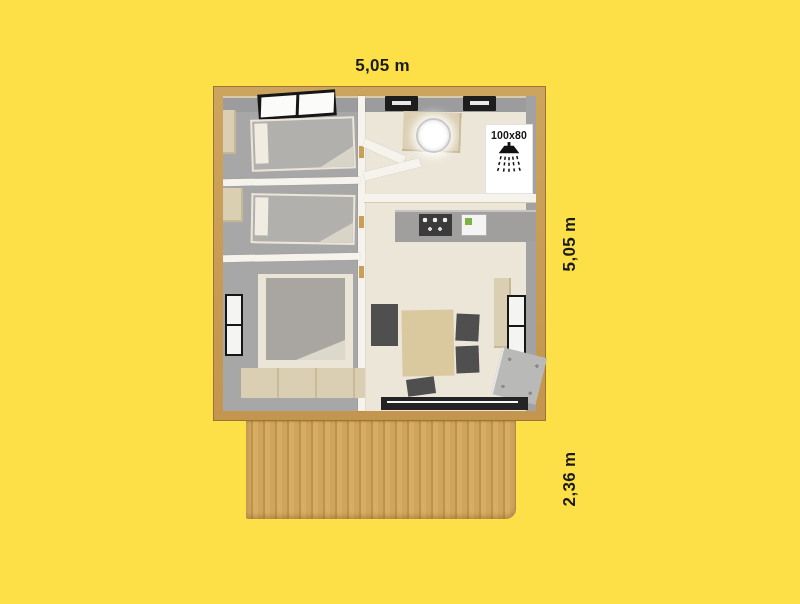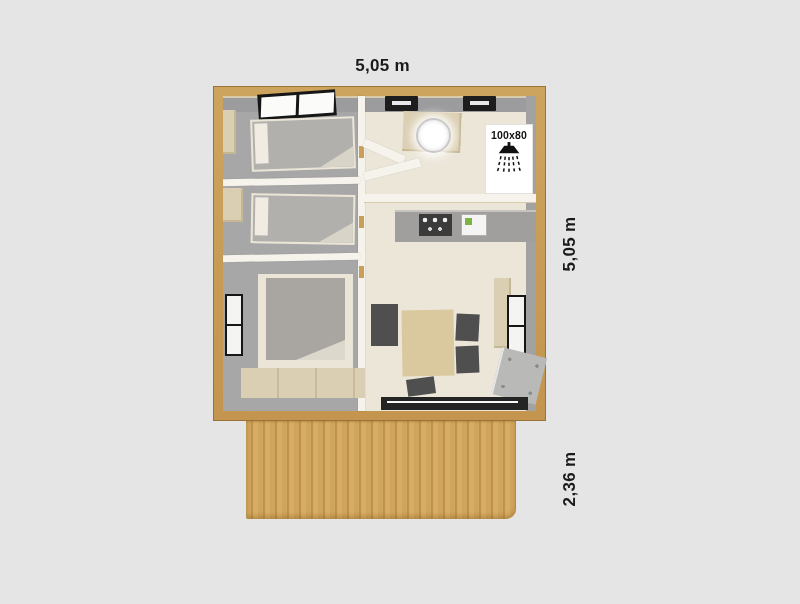--- a/index.html
+++ b/index.html
@@ -4,21 +4,21 @@
 <style>
   :root{
     --wood:#c99f58; --wood-edge:#9a7337; --wood-dark:#b8894a;
     --deck-a:#cfa45c; --deck-b:#c09148; --deck-c:#d7ac64;
     --bedfloor:#a8a7a7; --livefloor:#ece6d9; --wall:#f6f3ec;
     --beige:#dbcfb3; --bedgray:#b2b0ad; --bedlight:#ebe5d7;
     --dark:#242424; --chair:#4f4f4f; --table:#dac89f;
     --counter:#a09f9d; --ink:#1a1a1a;
   }
   html,body{margin:0;padding:0;background:#fff;}
-  .canvas{position:relative;width:800px;height:604px;background:#e5e5e5;
+  .canvas{position:relative;width:800px;height:604px;background:#fde047;
     font-family:"Liberation Sans",sans-serif;overflow:hidden;}
   .abs{position:absolute;}
   .dim-label{position:absolute;color:var(--ink);font-weight:bold;font-size:17px;
     letter-spacing:.3px;display:flex;align-items:center;justify-content:center;}
   .rot{transform:rotate(-90deg);}
   
   .cabin{position:absolute;left:213px;top:86px;width:333px;height:335px;
     background:linear-gradient(180deg,#cda45e,#c3954e);
     box-shadow:inset 0 0 0 1px var(--wood-edge);}
   .interior{position:absolute;left:10px;top:10px;width:313px;height:315px;background:var(--livefloor);}

